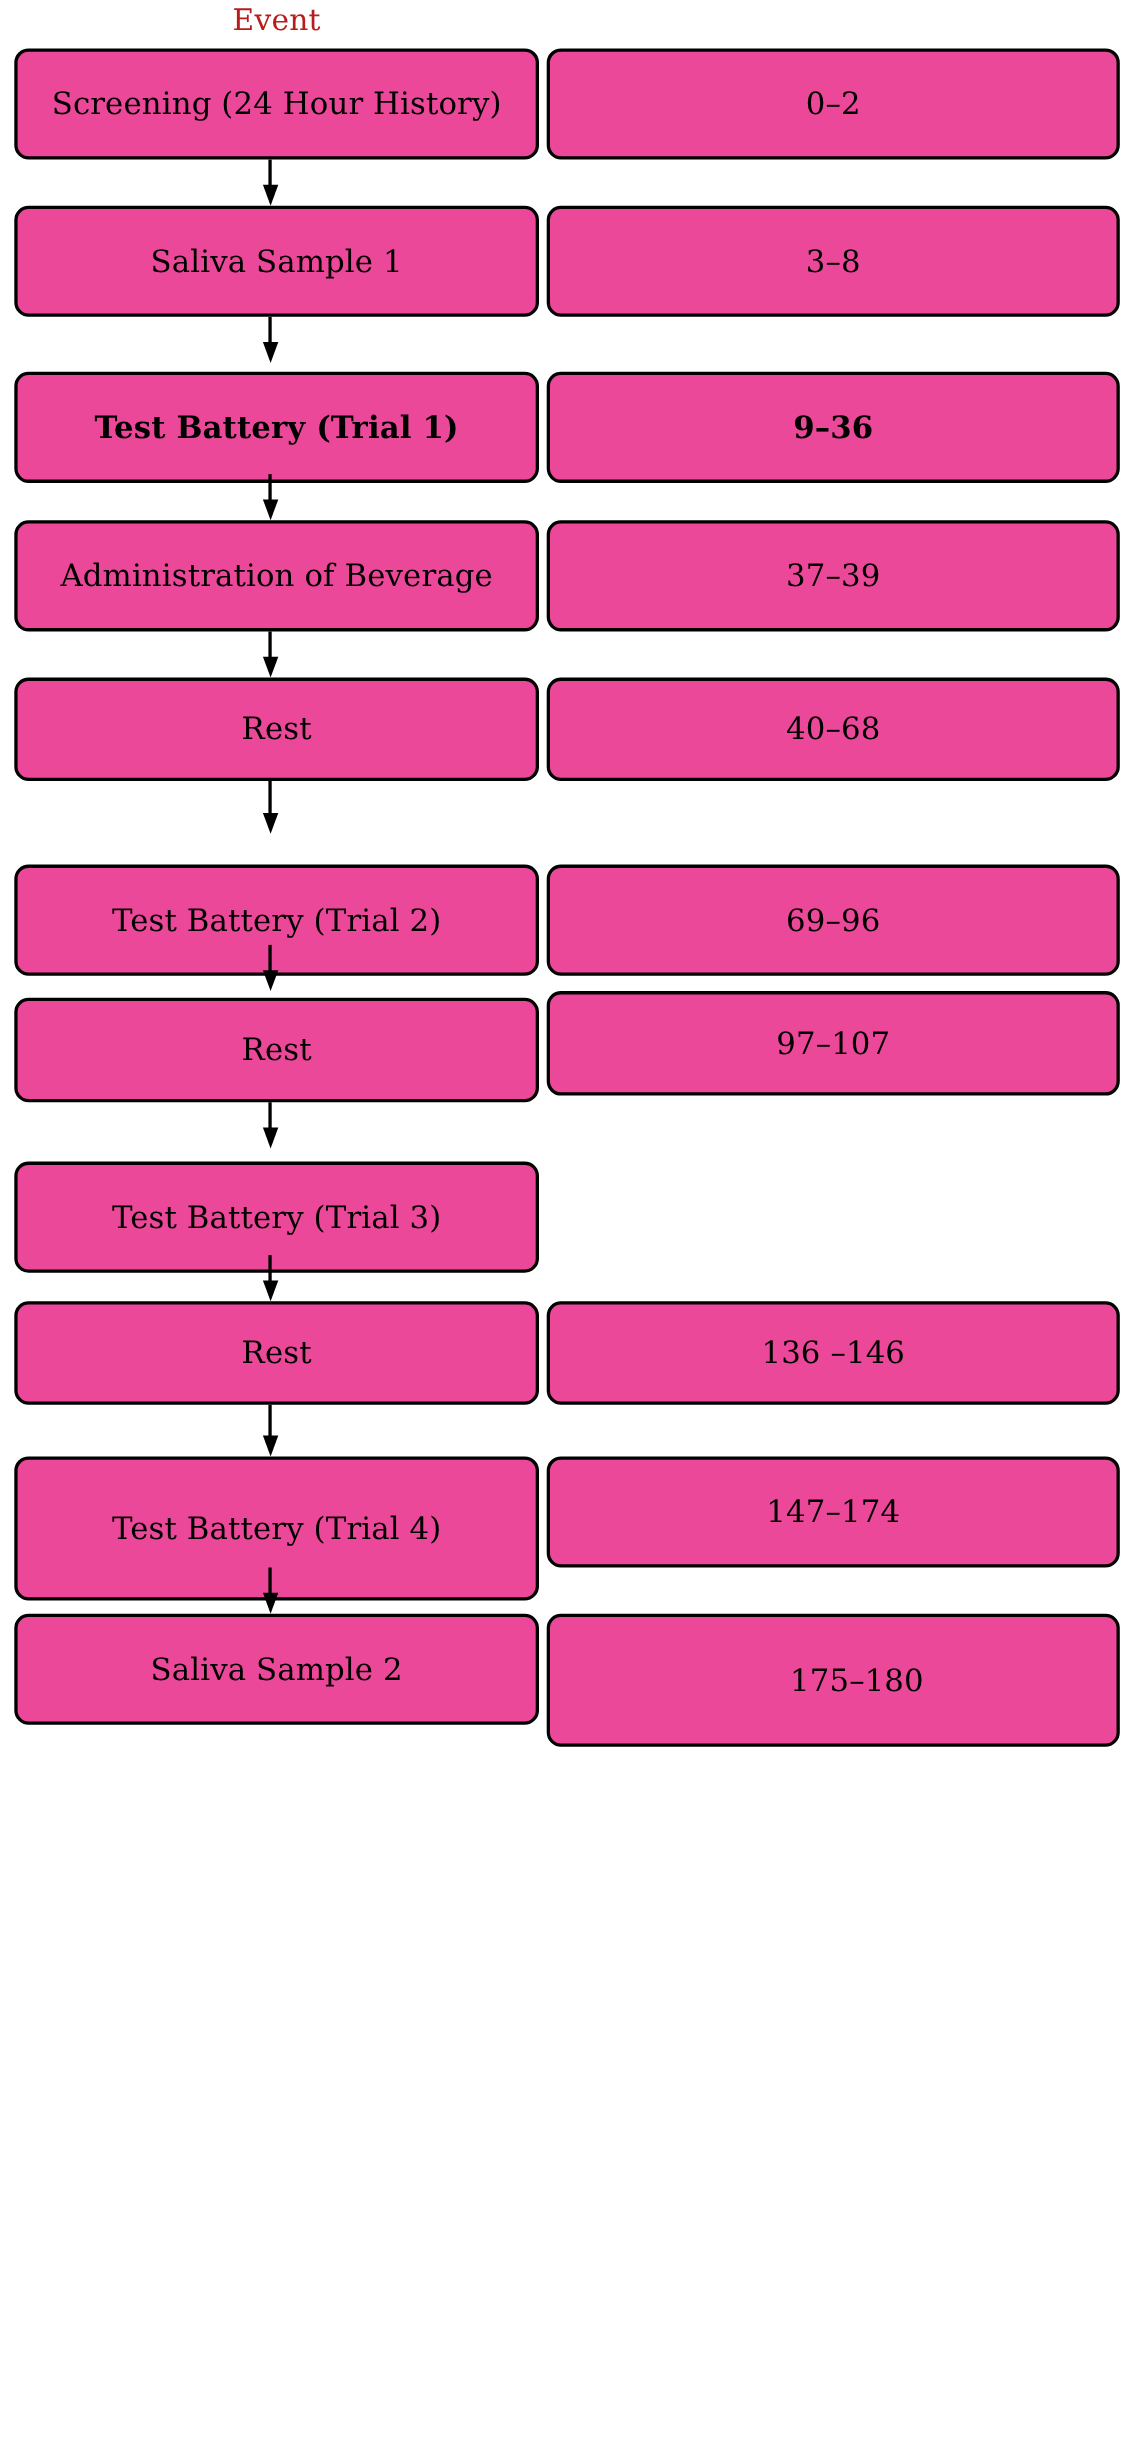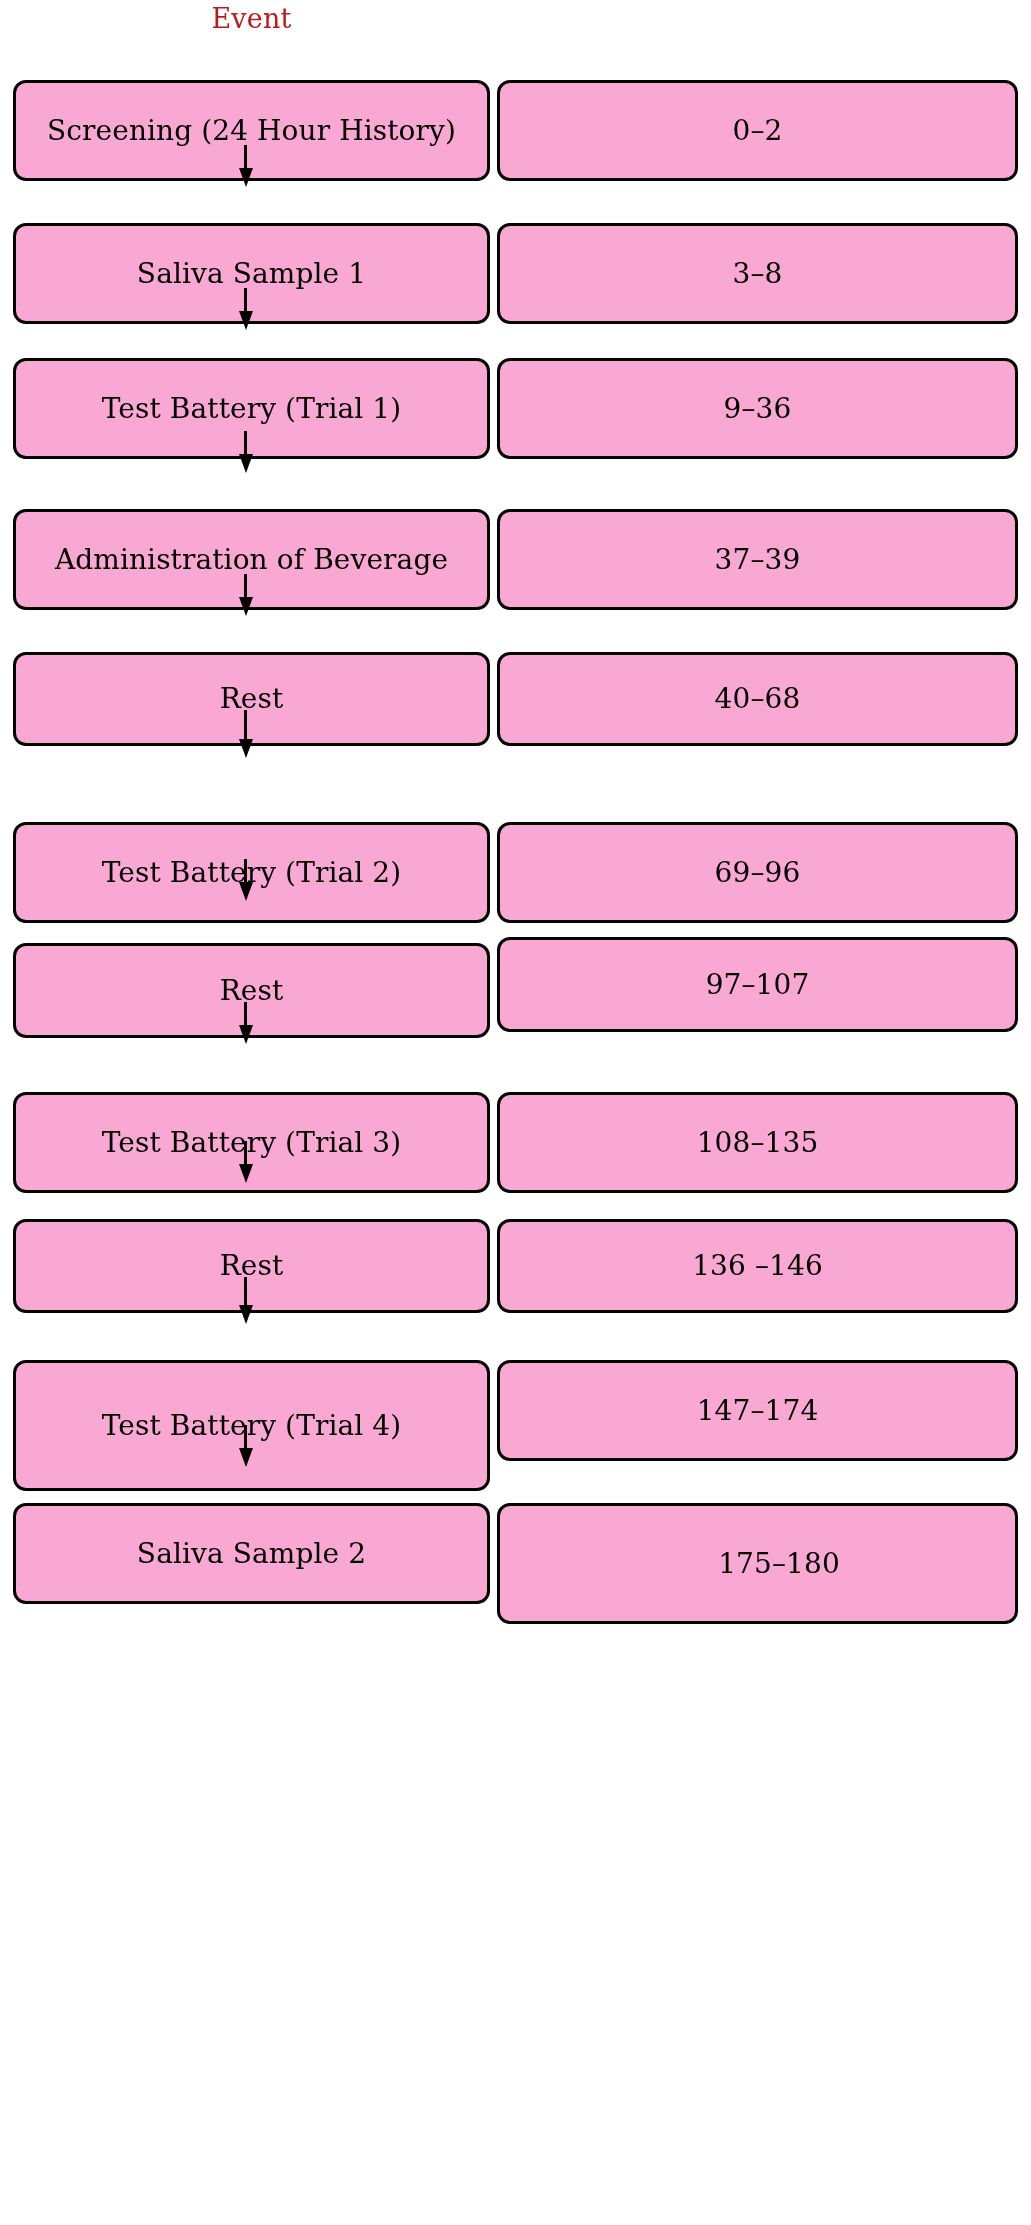--- a/index.html
+++ b/index.html
@@ -36,28 +36,27 @@
 
   .row {
     position: absolute;
     left: 0;
     width: 1031px;
   }
 
   .box {
     position: absolute;
     box-sizing: border-box;
-    background: #f9a8d4;
+    background: #ec4899;
     border: 3px solid #000000;
     border-radius: 13px;
     display: flex;
     align-items: center;
     justify-content: center;
     text-align: center;
-    margin-top: 36px;
   }
 
   .box.event {
     left: 13px;
     width: 477px;
   }
 
   .box.time {
     left: 497px;
     width: 521px;
@@ -124,21 +123,21 @@
     </div>
     <div class="box time" style="top:0;height:101px;">
       <span class="box-label">3–8</span>
     </div>
   </div>
   <div class="arrow" style="top:288px;height:42px;">
     <div class="shaft" style="height:24px;"></div>
     <div class="head" style="top:23px;"></div>
   </div>
 
-  <div class="row" style="top:322px;height:101px;">
+  <div class="row" style="top:338px;height:101px;font-weight:bold;">
     <div class="box event" style="top:0;height:101px;">
       <span class="box-label">Test Battery (Trial 1)</span>
     </div>
     <div class="box time" style="top:0;height:101px;">
       <span class="box-label">9–36</span>
     </div>
   </div>
   <div class="arrow" style="top:431px;height:42px;">
     <div class="shaft" style="height:24px;"></div>
     <div class="head" style="top:23px;"></div>
@@ -193,23 +192,20 @@
   </div>
   <div class="arrow" style="top:1002px;height:42px;">
     <div class="shaft" style="height:24px;"></div>
     <div class="head" style="top:23px;"></div>
   </div>
 
   <div class="row" style="top:1056px;height:126px;">
     <div class="box event" style="top:0;height:101px;">
       <span class="box-label">Test Battery (Trial 3)</span>
     </div>
-    <div class="box time" style="top:0;height:101px;">
-      <span class="box-label">108–135</span>
-    </div>
   </div>
   <div class="arrow" style="top:1141px;height:42px;">
     <div class="shaft" style="height:24px;"></div>
     <div class="head" style="top:23px;"></div>
   </div>
 
   <div class="row" style="top:1183px;height:94px;">
     <div class="box event" style="top:0;height:94px;">
       <span class="box-label">Rest</span>
     </div>

